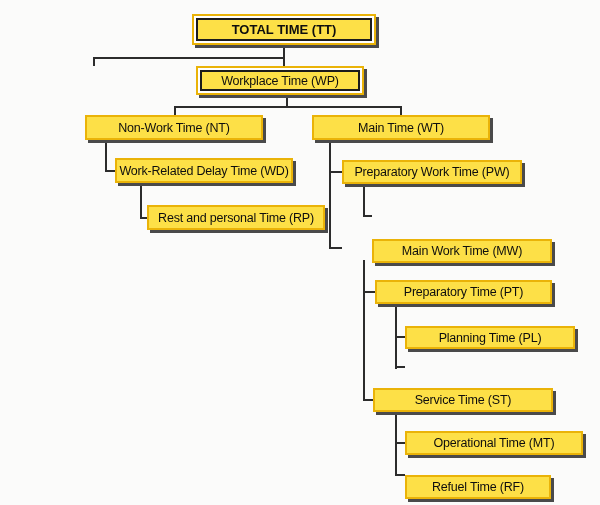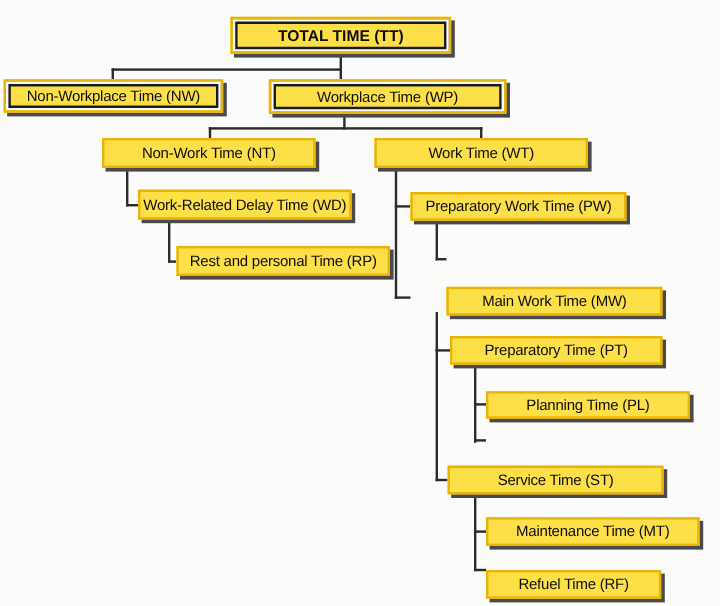--- a/index.html
+++ b/index.html
@@ -34,21 +34,21 @@
   }
   .node.bold { font-weight: bold; font-size: 13px; letter-spacing: 0; }
   .node.tight { font-size: 11.5px; letter-spacing: -0.45px; }
   .line {
     position: absolute;
     background: #2c2c2c;
   }
   
   #n-tt { left:192px; top:14px;  width:184px; height:31px; }
   #n-nw { left:3px;   top:66px;  width:183px; height:28px; }
-  #n-wp { left:196px; top:66px;  width:198px; height:29px;margin-left:28px; }
+  #n-wp { left:196px; top:66px;  width:168px; height:29px; }
   #n-nt { left:85px;  top:115px; width:178px; height:25px; }
   #n-wt { left:312px; top:115px; width:178px; height:25px; }
   #n-wd { left:115px; top:158px; width:178px; height:25px; }
   #n-rp { left:147px; top:205px; width:178px; height:25px; }
   #n-pw { left:342px; top:160px; width:180px; height:24px; }
   #n-mw { left:372px; top:204px; width:180px; height:24px;margin-top:35px; }
   #n-sw { left:342px; top:236px; width:180px; height:24px; }
   #n-pt { left:375px; top:280px; width:177px; height:24px; }
   #n-pl { left:405px; top:326px; width:170px; height:23px; }
   #n-op { left:405px; top:356px; width:178px; height:23px; }
@@ -107,27 +107,26 @@
   <div class="line" id="c18"></div>
   <div class="line" id="c19"></div>
   <div class="line" id="c20"></div>
   <div class="line" id="c21"></div>
   <div class="line" id="c22"></div>
   <div class="line" id="c23"></div>
   <div class="line" id="c24"></div>
   <div class="line" id="c25"></div>
 
   <div class="node double bold" id="n-tt">TOTAL TIME (TT)</div>
-  <div class="node double" id="n-nw">Non-Workplace Time (NW)</div>
   <div class="node double" id="n-wp">Workplace Time (WP)</div>
   <div class="node" id="n-nt">Non-Work Time (NT)</div>
-  <div class="node" id="n-wt">Work Time (WT)</div>
+  <div class="node" id="n-wt">Main Time (WT)</div>
   <div class="node" id="n-wd">Work-Related Delay Time (WD)</div>
   <div class="node" id="n-rp">Rest and personal Time (RP)</div>
   <div class="node" id="n-pw">Preparatory Work Time (PW)</div>
   <div class="node" id="n-mw">Main Work Time (MW)</div>
   <div class="node" id="n-pt">Preparatory Time (PT)</div>
   <div class="node" id="n-pl">Planning Time (PL)</div>
   <div class="node" id="n-st">Service Time (ST)</div>
-  <div class="node" id="n-mt">Maintenance Time (MT)</div>
+  <div class="node" id="n-mt">Operational Time (MT)</div>
   <div class="node" id="n-rf">Refuel Time (RF)</div>
 
 </div>
 
 </body></html>

